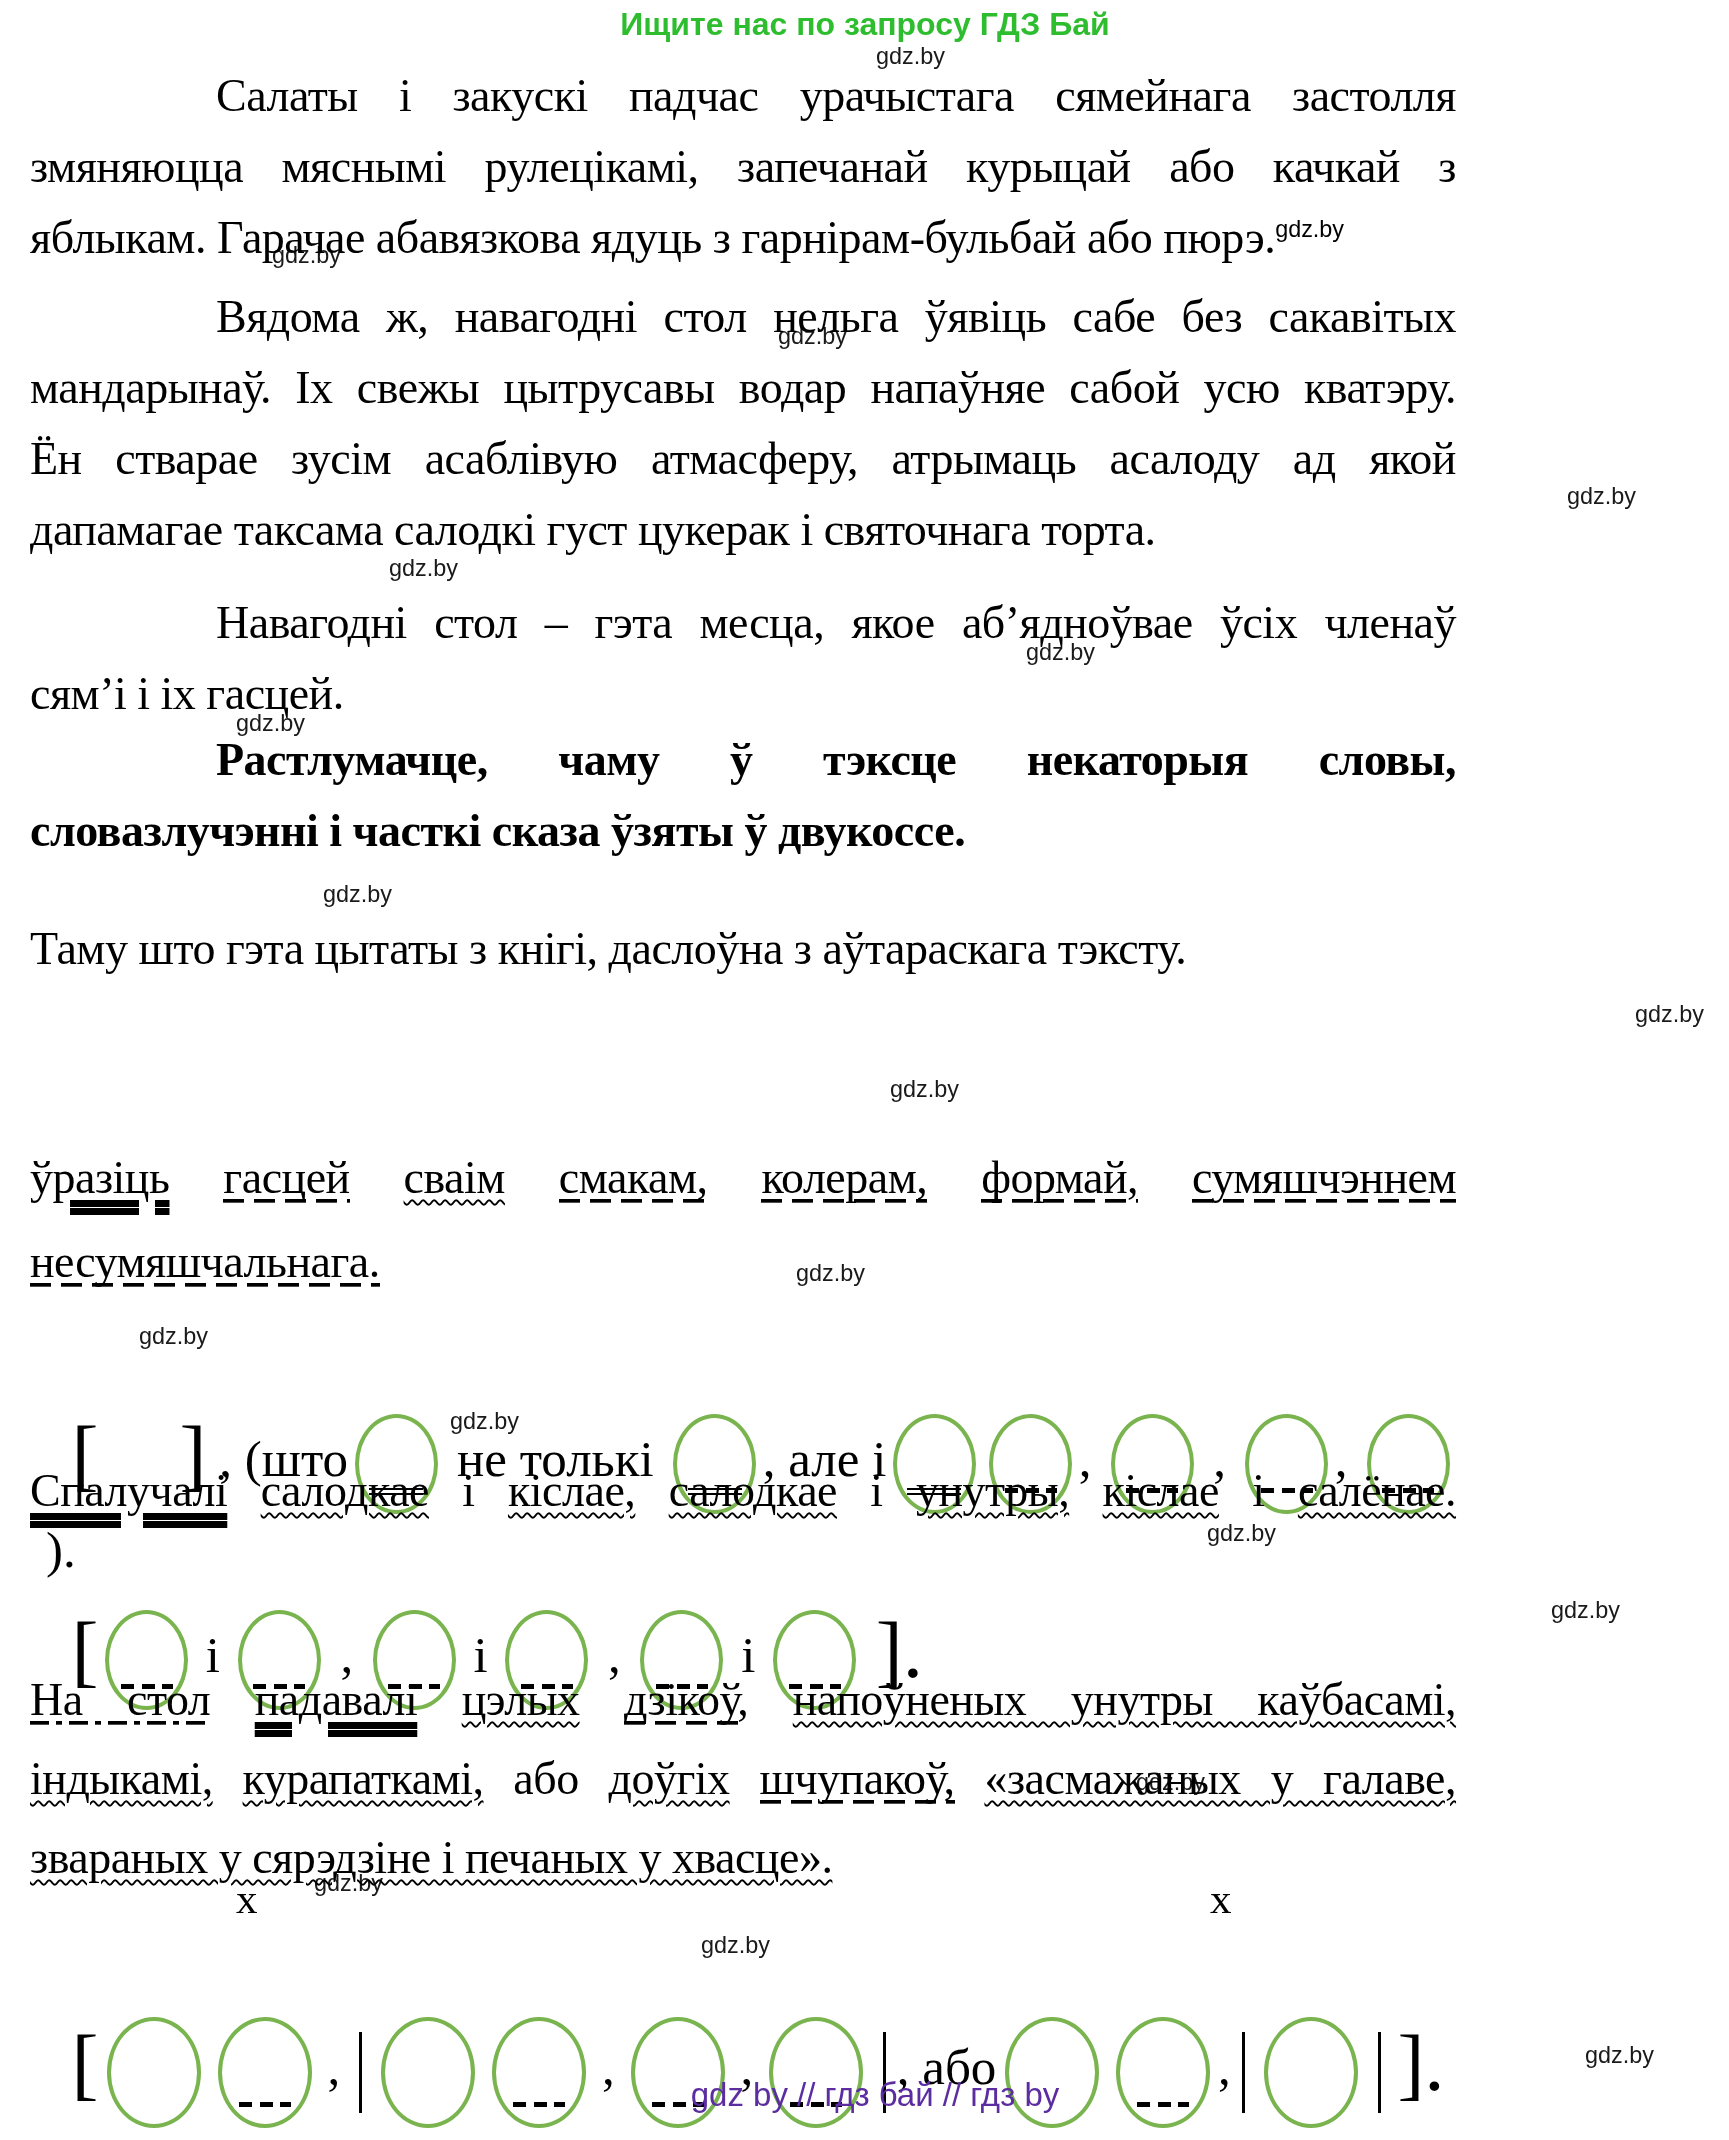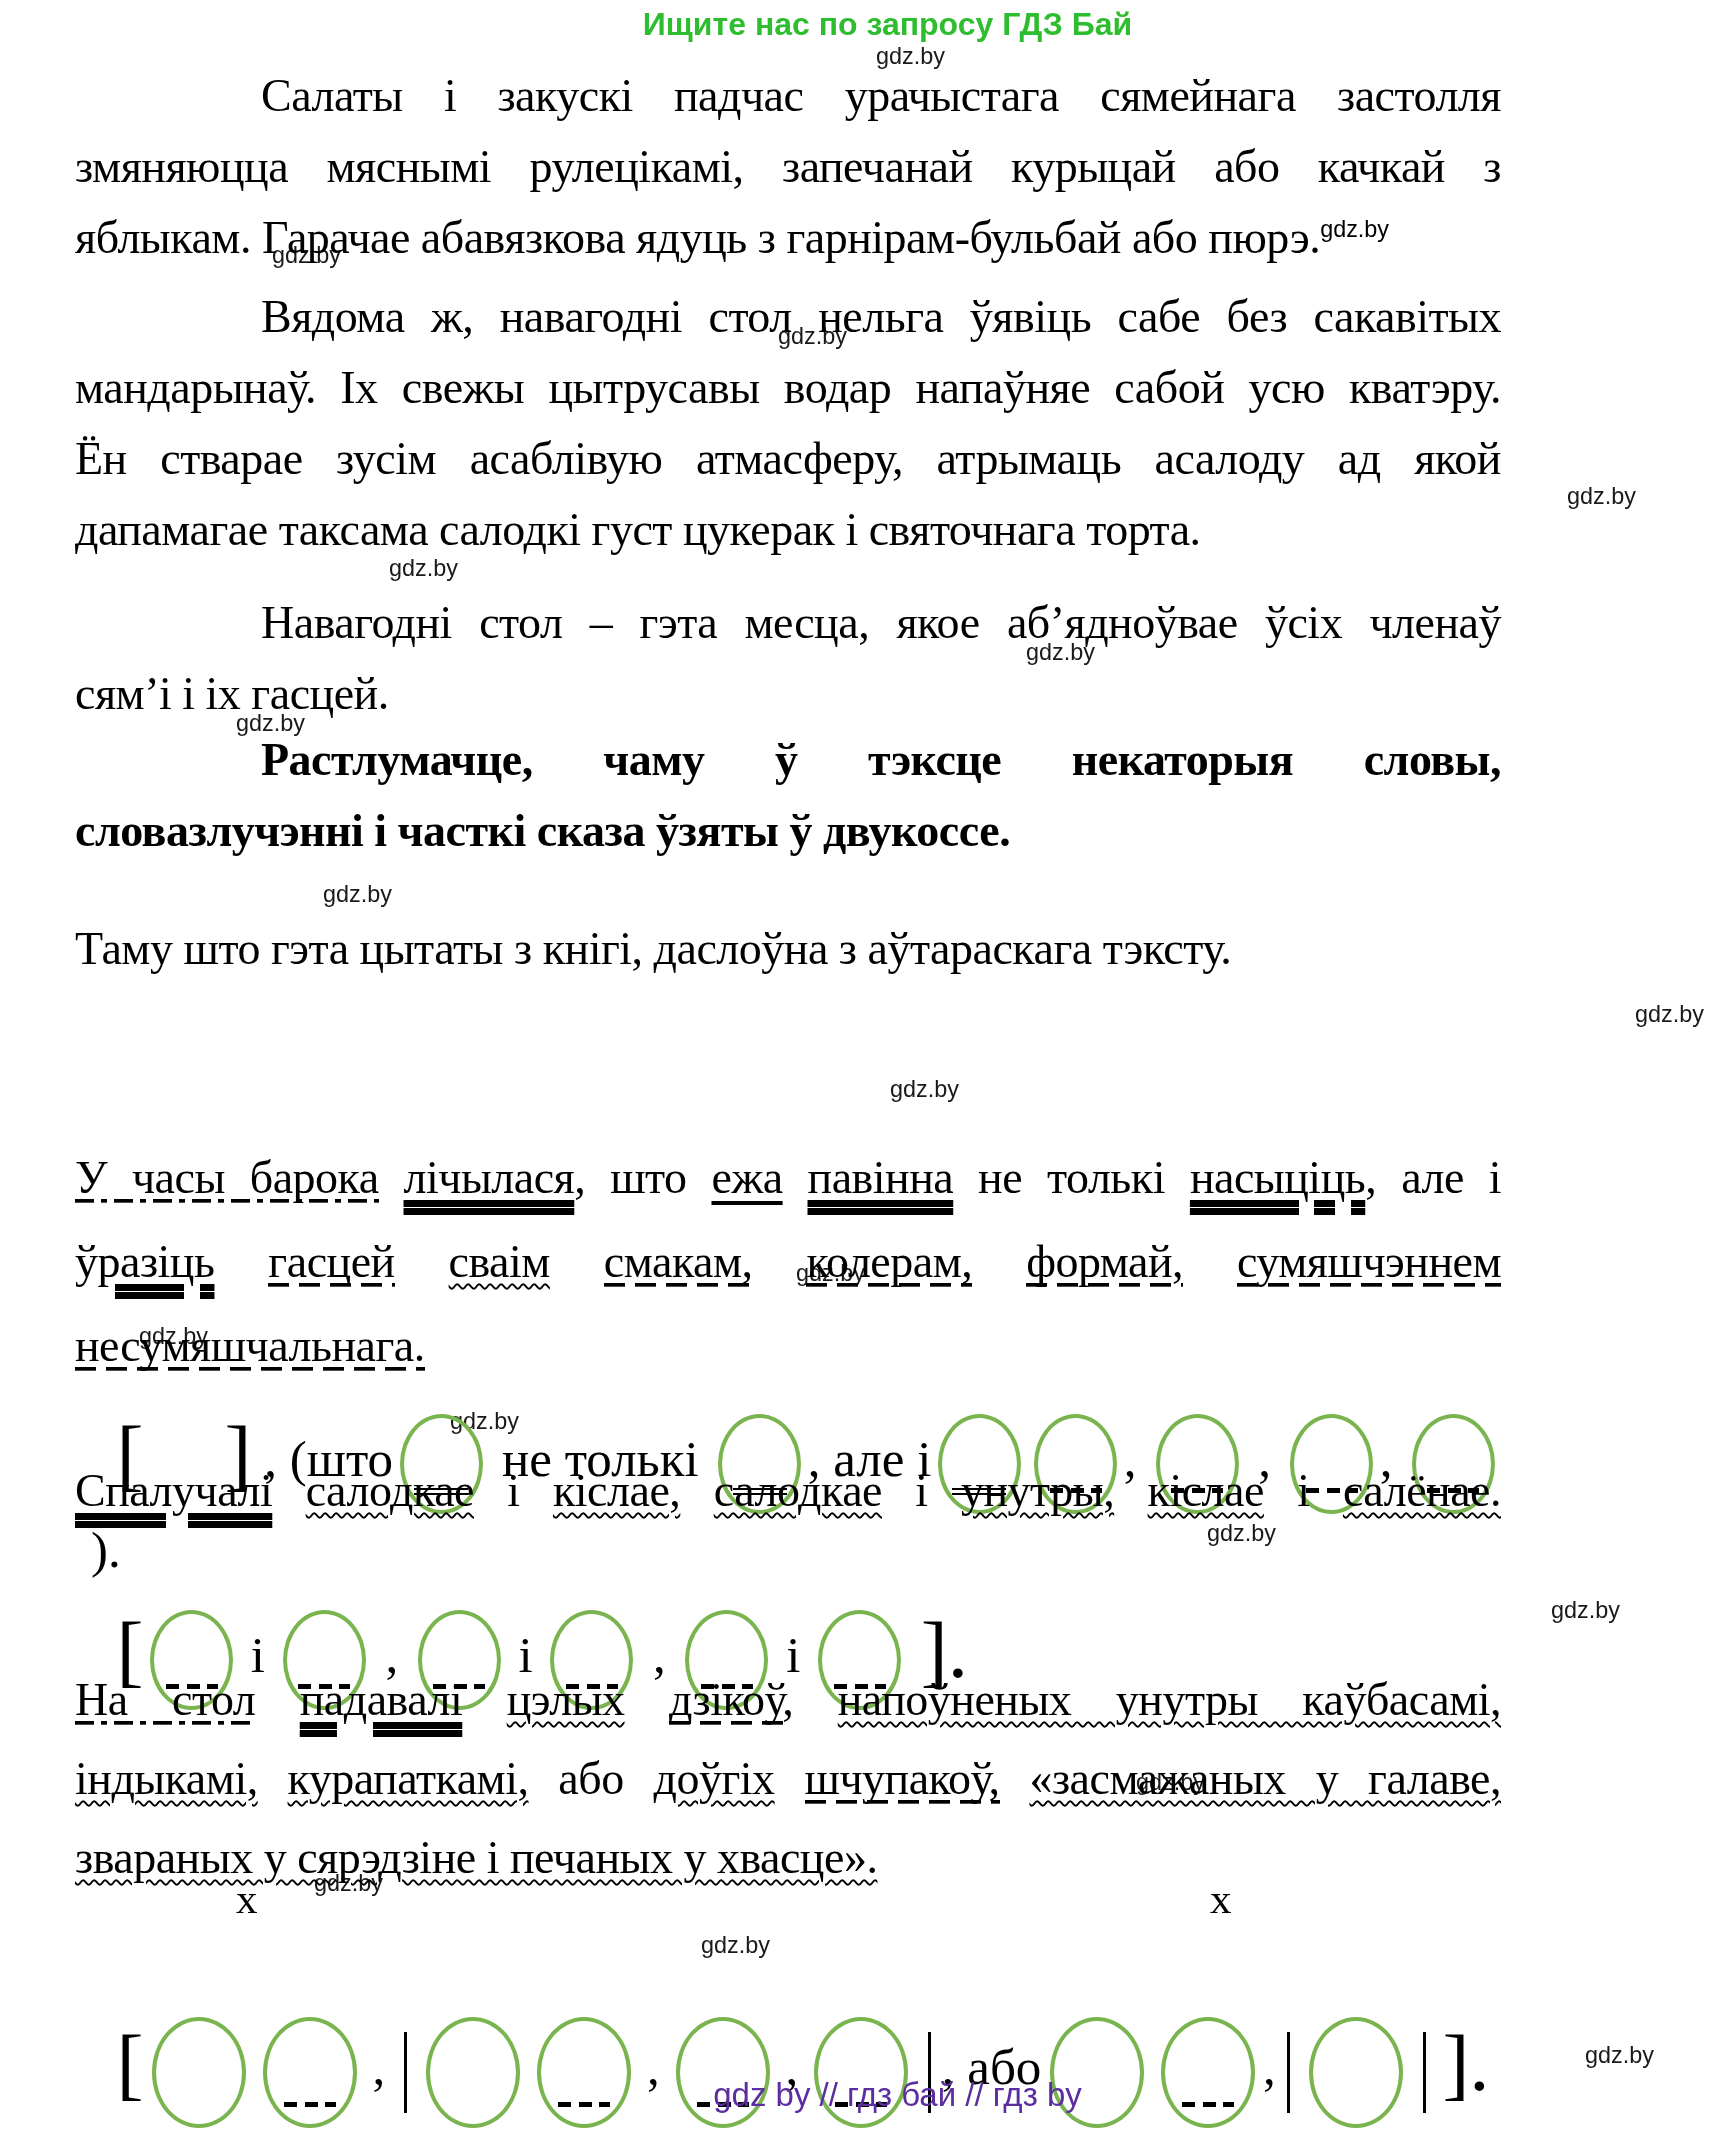--- a/index.html
+++ b/index.html
@@ -1,21 +1,21 @@
 <!DOCTYPE html>
 <html style="font-size:15px"><head>
 <meta charset="utf-8">
 <style>
   html,body{margin:0;padding:0;}
   body{
     width:1730px;height:2141px;position:relative;background:#ffffff;
     font-family:"Liberation Serif","DejaVu Serif",serif;color:#000;
     overflow:hidden;
   }
-  .abs{position:absolute;padding-left:45px;}
+  .abs{position:absolute;}
   .content{left:30px;width:1426px;}
   .promo{
     left:0;right:0;top:5.6px;text-align:center;
     font-family:"Liberation Sans","DejaVu Sans",sans-serif;
     font-size:32px;font-weight:700;color:#2ebd2e;
   }
   .wm{
     position:absolute;
     font-family:"Liberation Sans","DejaVu Sans",sans-serif;
     font-size:23.4px;color:#1a1a1a;white-space:nowrap;
@@ -112,23 +112,20 @@
   <div class="line j ind"><span>Растлумачце, чаму ў тэксце некаторыя словы,</span></div>
   <div class="line l"><span>словазлучэнні і часткі сказа ўзяты ў двукоссе.</span></div>
 </div>
 
 <div class="abs content" style="top:913px">
   <div class="line l"><span>Таму што гэта цытаты з кнігі, даслоўна з аўтараскага тэксту.</span></div>
 </div>
 
 <div class="abs content" style="top:1136px">
   <div class="line j" style="line-height:84px">
-    <span class="udd">У часы барока</span><span> </span><span class="ud">лічылася</span><span>, што </span><span class="us">ежа</span><span> </span><span class="ud">павінна</span><span> не толькі </span><span class="ud">насыціць</span><span>, але і</span>
-  </div>
-  <div class="line j" style="line-height:84px">
     <span class="ud">ўразіць</span><span> </span><span class="uda">гасцей</span><span> </span><span class="uw">сваім</span><span> </span><span class="uda">смакам,</span><span> </span><span class="uda">колерам,</span><span> </span><span class="uda">формай,</span><span> </span><span class="uda">сумяшчэннем</span>
   </div>
   <div class="line l" style="line-height:84px">
     <span class="uda">несумяшчальнага.</span>
   </div>
 </div>
 
 <div class="abs content scheme" style="top:1342px">
   <span class="big">[    ]</span><span class="st"> , </span><span class="st">(што</span><span class="oval"><span class="mk mk-double"></span></span><span class="st"> не толькі </span><span class="oval"><span class="mk mk-double"></span></span><span class="st">, але і</span><span class="oval"><span class="mk mk-double"></span></span><span class="oval"><span class="mk mk-dash"></span></span><span class="st">, </span><span class="oval"><span class="mk mk-dash"></span></span><span class="st"> , </span><span class="oval"><span class="mk mk-dash"></span></span><span class="st">, </span><span class="oval"><span class="mk mk-dash"></span></span><span class="st"> ).</span>
 </div>

